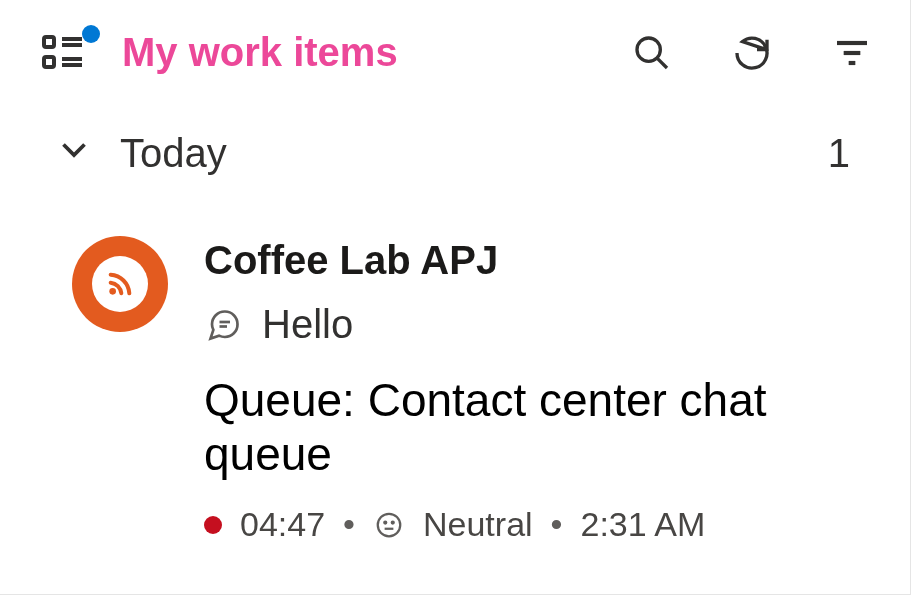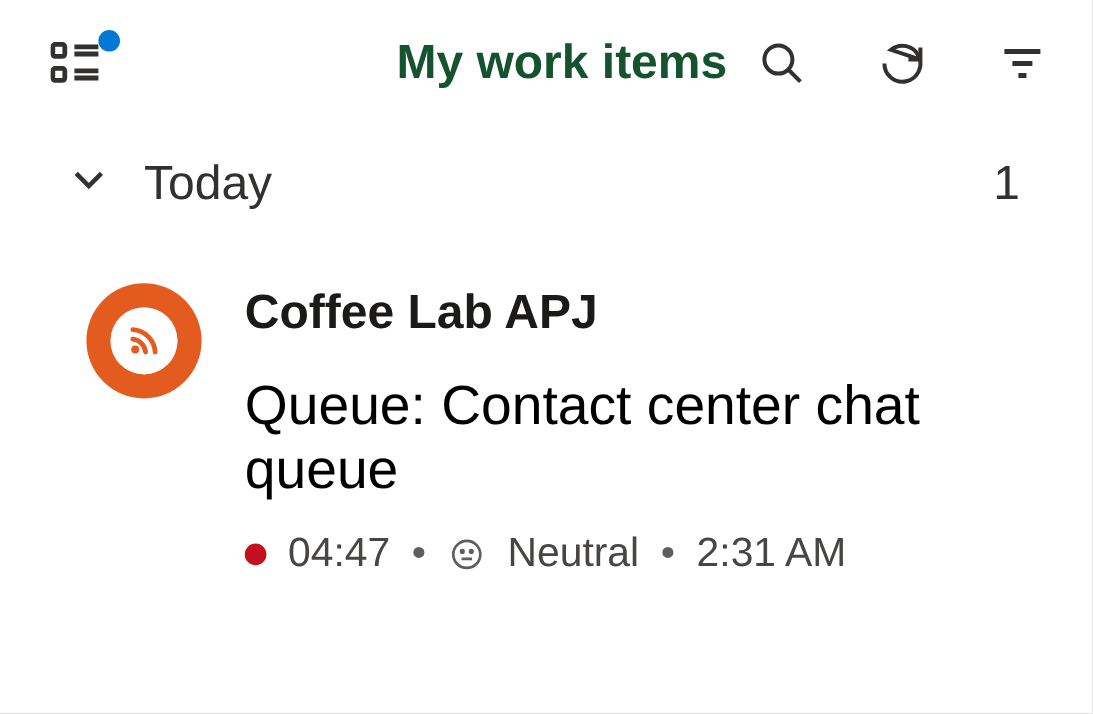--- a/index.html
+++ b/index.html
@@ -35,23 +35,22 @@
       top: -8px;
       right: -2px;
       width: 18px;
       height: 18px;
       border-radius: 50%;
       background: #0078d4;
     }
     .header-title {
       font-size: 40px;
       font-weight: 600;
-      color: #14532d;
+      color: #ec4899;
       flex: 1;
-      text-align: right;
     }
     .header-actions {
       display: flex;
       align-items: center;
       gap: 56px;
     }
     .icon-btn {
       width: 44px;
       height: 44px;
       display: flex;
@@ -229,20 +228,30 @@
     <div class="avatar-inner">
       <svg viewBox="0 0 24 24" fill="none">
         <path d="M5 5 A15 15 0 0 1 19 19" stroke="#e35b1f" stroke-width="3" stroke-linecap="round"></path>
         <path d="M5 11 A9 9 0 0 1 13 19" stroke="#e35b1f" stroke-width="3" stroke-linecap="round"></path>
         <circle cx="6.5" cy="17.5" r="2.5" fill="#e35b1f"></circle>
       </svg>
     </div>
   </div>
   <div class="item-content">
     <div class="item-name">Coffee Lab APJ</div>
+    <div class="item-msg-row">
+      <div class="msg-icon">
+        <svg viewBox="0 0 24 24" fill="none" stroke="currentColor" stroke-width="1.8">
+          <path d="M21 11.5a8.38 8.38 0 0 1-8.5 8.5 8.5 8.5 0 0 1-3.8-.9L3 21l1.9-5.7A8.38 8.38 0 0 1 4 11.5 8.5 8.5 0 0 1 12.5 3 8.38 8.38 0 0 1 21 11.5z"></path>
+          <line x1="9" y1="10" x2="16" y2="10"></line>
+          <line x1="9" y1="13" x2="14" y2="13"></line>
+        </svg>
+      </div>
+      <div class="item-msg">Hello</div>
+    </div>
     <div class="item-queue">Queue: Contact center chat queue</div>
     <div class="item-meta">
       <span class="status-dot"></span>
       <span>04:47</span>
       <span class="meta-sep">•</span>
       <span class="sentiment-icon">
         <svg viewBox="0 0 24 24" fill="none" stroke="currentColor" stroke-width="1.8">
           <circle cx="12" cy="12" r="9"></circle>
           <circle cx="9" cy="10" r="0.8" fill="currentColor"></circle>
           <circle cx="15" cy="10" r="0.8" fill="currentColor"></circle>

